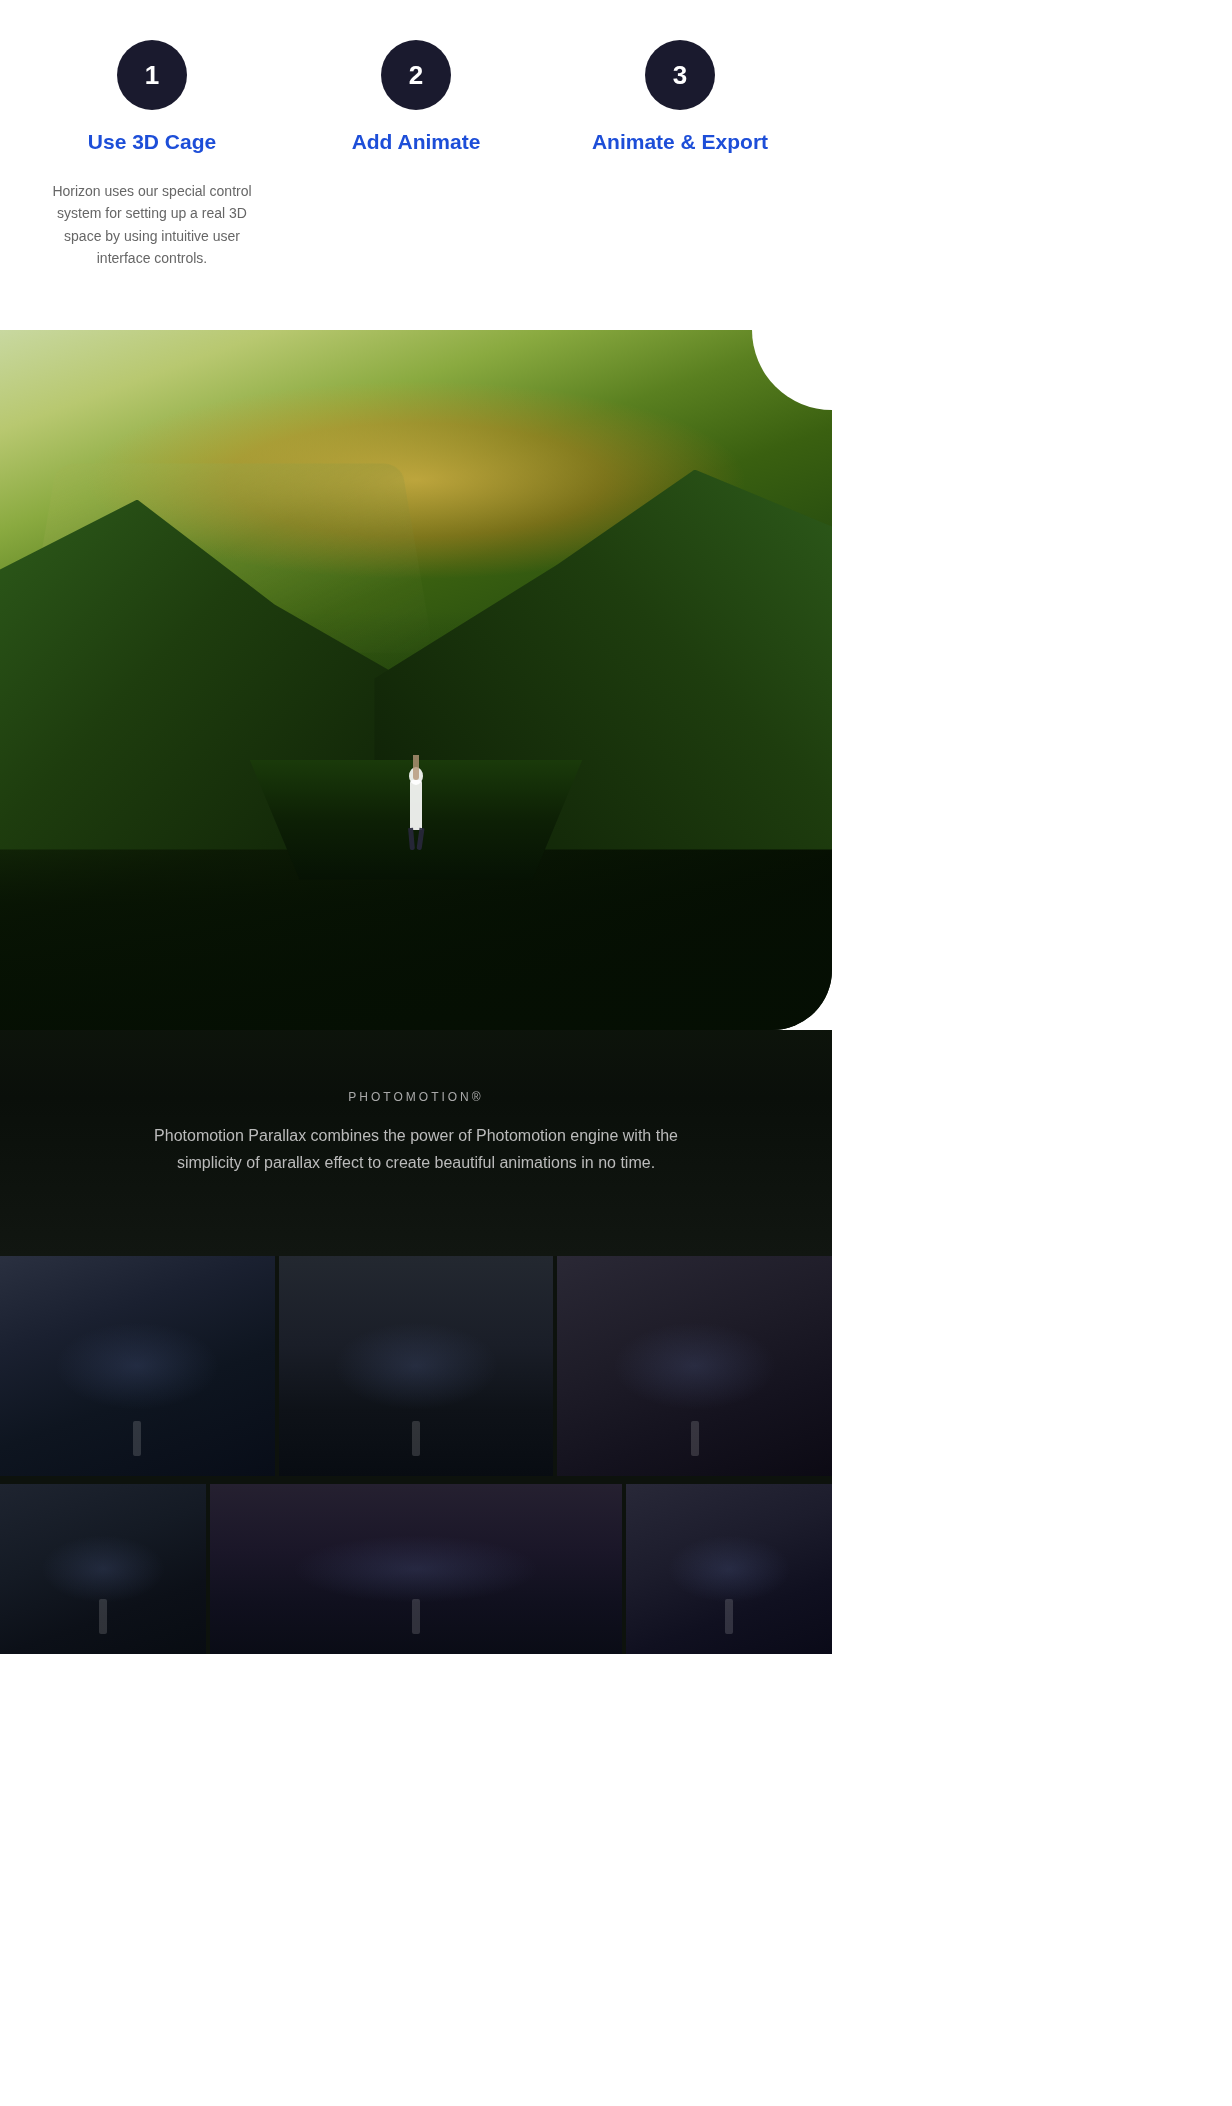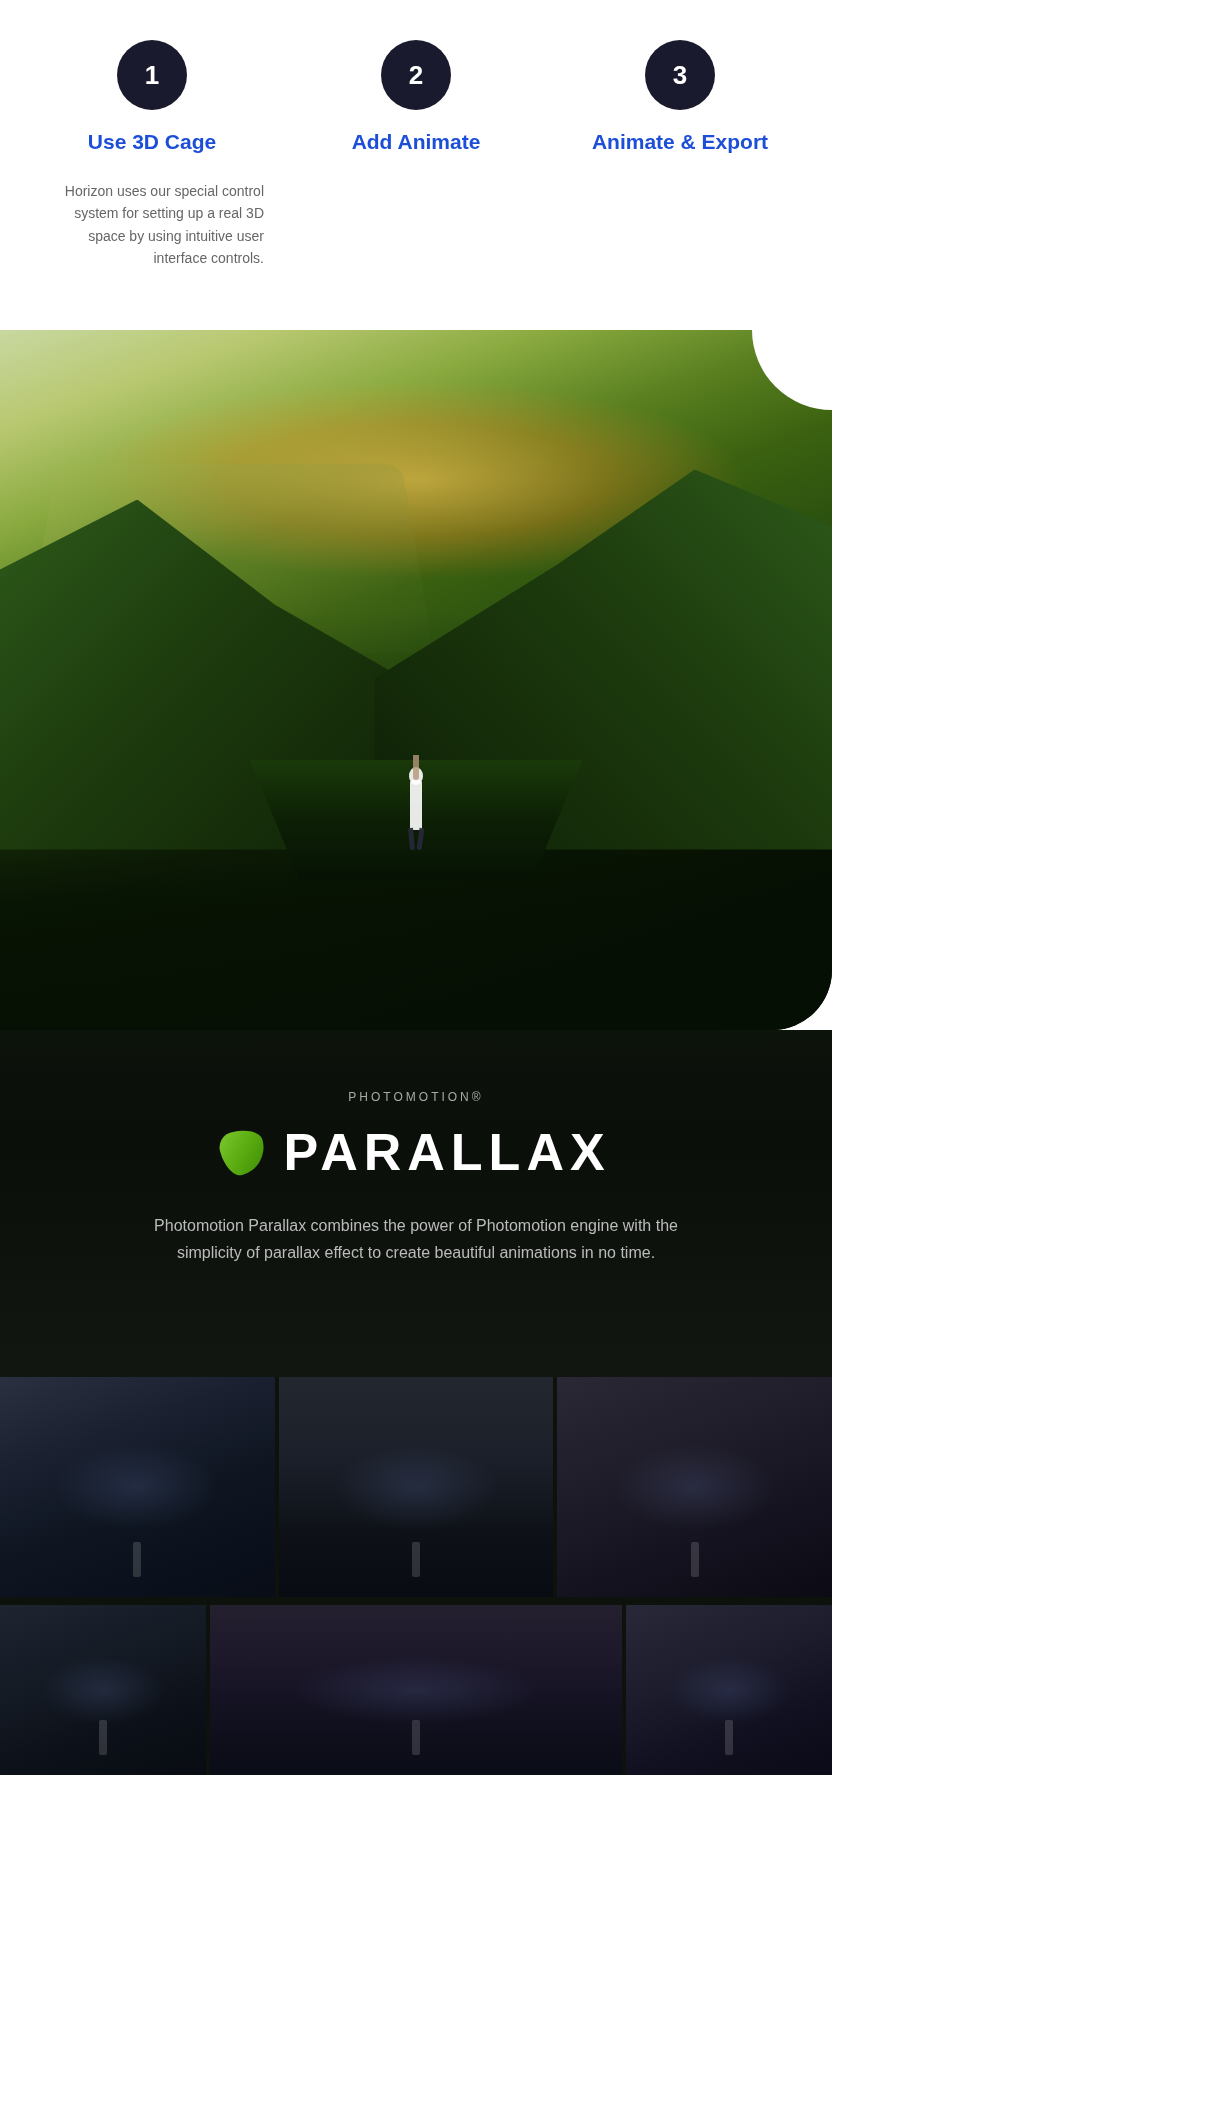--- a/index.html
+++ b/index.html
@@ -44,21 +44,20 @@
     .step-title {
       font-size: 21px;
       font-weight: 700;
       color: #1d4ed8;
       margin-bottom: 26px;
     }
     .step-desc {
       font-size: 14px;
       color: #666;
       line-height: 1.6;
-      text-align: right;
     }
 
     
     .hero-section {
       position: relative;
       width: 100%;
       height: 700px;
       overflow: hidden;
     }
     .hero-image {
@@ -220,21 +219,21 @@
       width: 5px;
       height: 22px;
       background: rgba(40,40,60,0.9);
       border-radius: 0 0 2px 2px;
       transform: rotate(8deg);
     }
 
     
     .brand-section {
       background: linear-gradient(to bottom, rgba(5,12,3,0.97) 0%, #0a0f0a 30%, #0d120d 60%, #111611 100%);
-      padding: 60px 40px 111px;
+      padding: 60px 40px 80px;
       text-align: center;
     }
     .brand-subtitle {
       font-size: 12px;
       letter-spacing: 3px;
       color: #aaa;
       text-transform: uppercase;
       margin-bottom: 18px;
       font-weight: 500;
     }
@@ -380,24 +379,20 @@
       <div class="figure-legs">
         <div class="figure-leg-left"></div>
         <div class="figure-leg-right"></div>
       </div>
     </div>
   </div>
 </section>
 
 <section class="brand-section">
   <div class="brand-subtitle">PHOTOMOTION®</div>
-  <div class="brand-logo-row">
-    <div class="brand-gem"></div>
-    <div class="brand-name">PARALLAX</div>
-  </div>
   <p class="brand-desc">Photomotion Parallax combines the power of Photomotion engine with the simplicity of parallax effect to create beautiful animations in no time.</p>
 </section>
 
 <section class="gallery-section">
 
   <div class="gallery-grid">
     <div class="gallery-item">
       <div class="thumb-bg tb-1">
         <div class="thumb-glow"></div>
         <div class="thumb-figure"></div>

